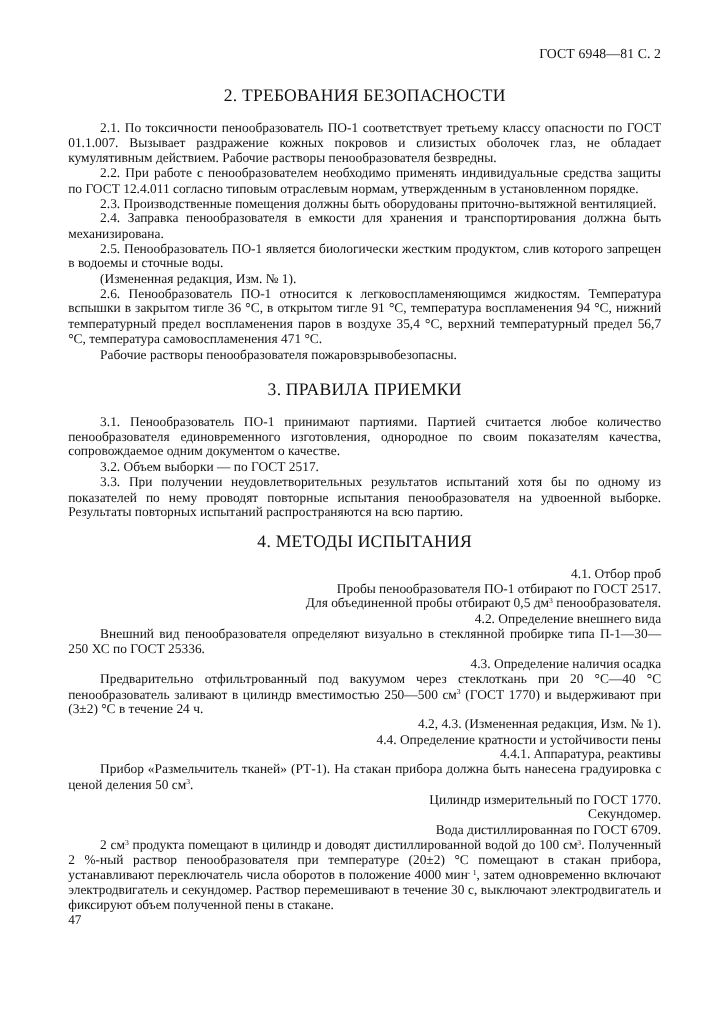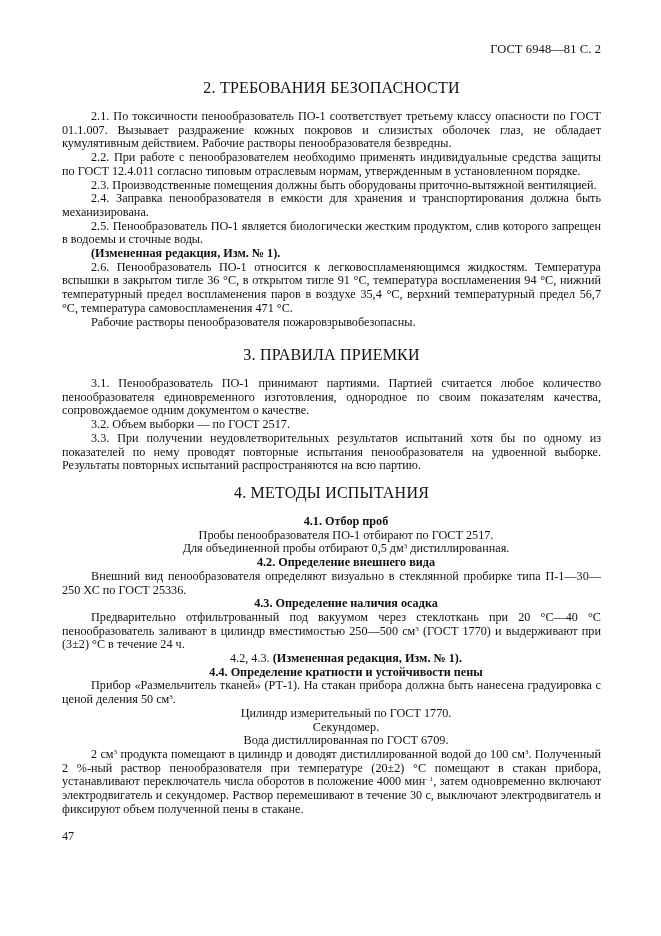--- a/index.html
+++ b/index.html
@@ -3,22 +3,22 @@
 <meta charset="utf-8">
 <style>
   html, body { margin: 0; padding: 0; background: #ffffff; }
   body { width: 661px; height: 936px; position: relative; overflow: hidden;
          font-family: "Liberation Serif", "DejaVu Serif", serif; color: #111; }
   .page { position: absolute; left: 62px; top: 0; width: 539px; }
   .hdr { position: absolute; right: 0; top: 42px; font-weight: normal; font-size: 12.5px; letter-spacing: 0.1px; }
   .sec-title { text-align: center; font-weight: normal; font-size: 16px; margin: 0; letter-spacing: 0.2px; }
   p { margin: 0; font-size: 12.2px; line-height: 13.7px; text-align: justify; }
   p.ind { text-indent: 29px; }
-  p.noj { text-align: center; }
-  .b { font-weight: bold; }
+  p.noj { text-align: right; }
+  .b { font-weight: normal; }
   sup { font-size: 7px; vertical-align: 4px; line-height: 0; }
   .pn { position: absolute; top: 829px; left: 0; width: 539px; text-align: left; font-size: 12px; }
 </style>
 </head>
 <body>
 
 <div class="page">
   <div class="hdr">ГОСТ 6948—81 С. 2</div>
 
   <div style="position:absolute; top:79px; left:0; width:539px;">
@@ -40,27 +40,28 @@
     <p class="ind">3.1. Пенообразователь ПО-1 принимают партиями. Партией считается любое количество пенообразователя единовременного изготовления, однородное по своим показателям качества, сопровождаемое одним документом о качестве.</p>
     <p class="ind">3.2. Объем выборки — по ГОСТ 2517.</p>
     <p class="ind">3.3. При получении неудовлетворительных результатов испытаний хотя бы по одному из показателей по нему проводят повторные испытания пенообразователя на удвоенной выборке. Результаты повторных испытаний распространяются на всю партию.</p>
   </div>
 
   <div style="position:absolute; top:484px; left:0; width:539px;">
     <h2 class="sec-title">4. МЕТОДЫ ИСПЫТАНИЯ</h2>
     <div style="height:13px"></div>
     <p class="ind b noj">4.1. Отбор проб</p>
     <p class="ind noj">Пробы пенообразователя ПО-1 отбирают по ГОСТ 2517.</p>
-    <p class="ind noj"><span>Для объединенной пробы отбирают 0,5 дм</span><sup>3</sup><span> дистиллированная.</span></p>
+    <p class="ind noj"><span>Для объединенной пробы отбирают 0,5 дм</span><sup>3</sup><span> пенообразователя.</span></p>
     <p class="ind b noj">4.2. Определение внешнего вида</p>
     <p class="ind">Внешний вид пенообразователя определяют визуально в стеклянной пробирке типа П-1—30—250 ХС по ГОСТ 25336.</p>
     <p class="ind b noj">4.3. Определение наличия осадка</p>
     <p class="ind"><span>Предварительно отфильтрованный под вакуумом через стеклоткань при 20 °С—40 °С пенообразователь заливают в цилиндр вместимостью 250—500 см</span><sup>3</sup><span> (ГОСТ 1770) и выдерживают при (3±2) °С в течение 24 ч.</span></p>
     <p class="ind noj"><span>4.2, 4.3. </span><span class="b">(Измененная редакция, Изм. № 1).</span></p>
     <p class="ind b noj">4.4. Определение кратности и устойчивости пены</p>
+    <p class="ind noj">4.4.1. Аппаратура, реактивы</p>
     <p class="ind"><span>Прибор «Размельчитель тканей» (РТ-1). На стакан прибора должна быть нанесена градуировка с ценой деления 50 см</span><sup>3</sup><span>.</span></p>
     <p class="ind noj">Цилиндр измерительный по ГОСТ 1770.</p>
     <p class="ind noj">Секундомер.</p>
     <p class="ind noj">Вода дистиллированная по ГОСТ 6709.</p>
     <p class="ind"><span>2 см</span><sup>3</sup><span> продукта помещают в цилиндр и доводят дистиллированной водой до 100 см</span><sup>3</sup><span>. Полученный 2 %-ный раствор пенообразователя при температуре (20±2) °С помещают в стакан прибора, устанавливают переключатель числа оборотов в положение 4000 мин</span><sup>- 1</sup><span>, затем одновременно включают электродвигатель и секундомер. Раствор перемешивают в течение 30 с, выключают электродвигатель и фиксируют объем полученной пены в стакане.</span></p>
   </div>
 
   <div class="pn">47</div>
 </div>
 

